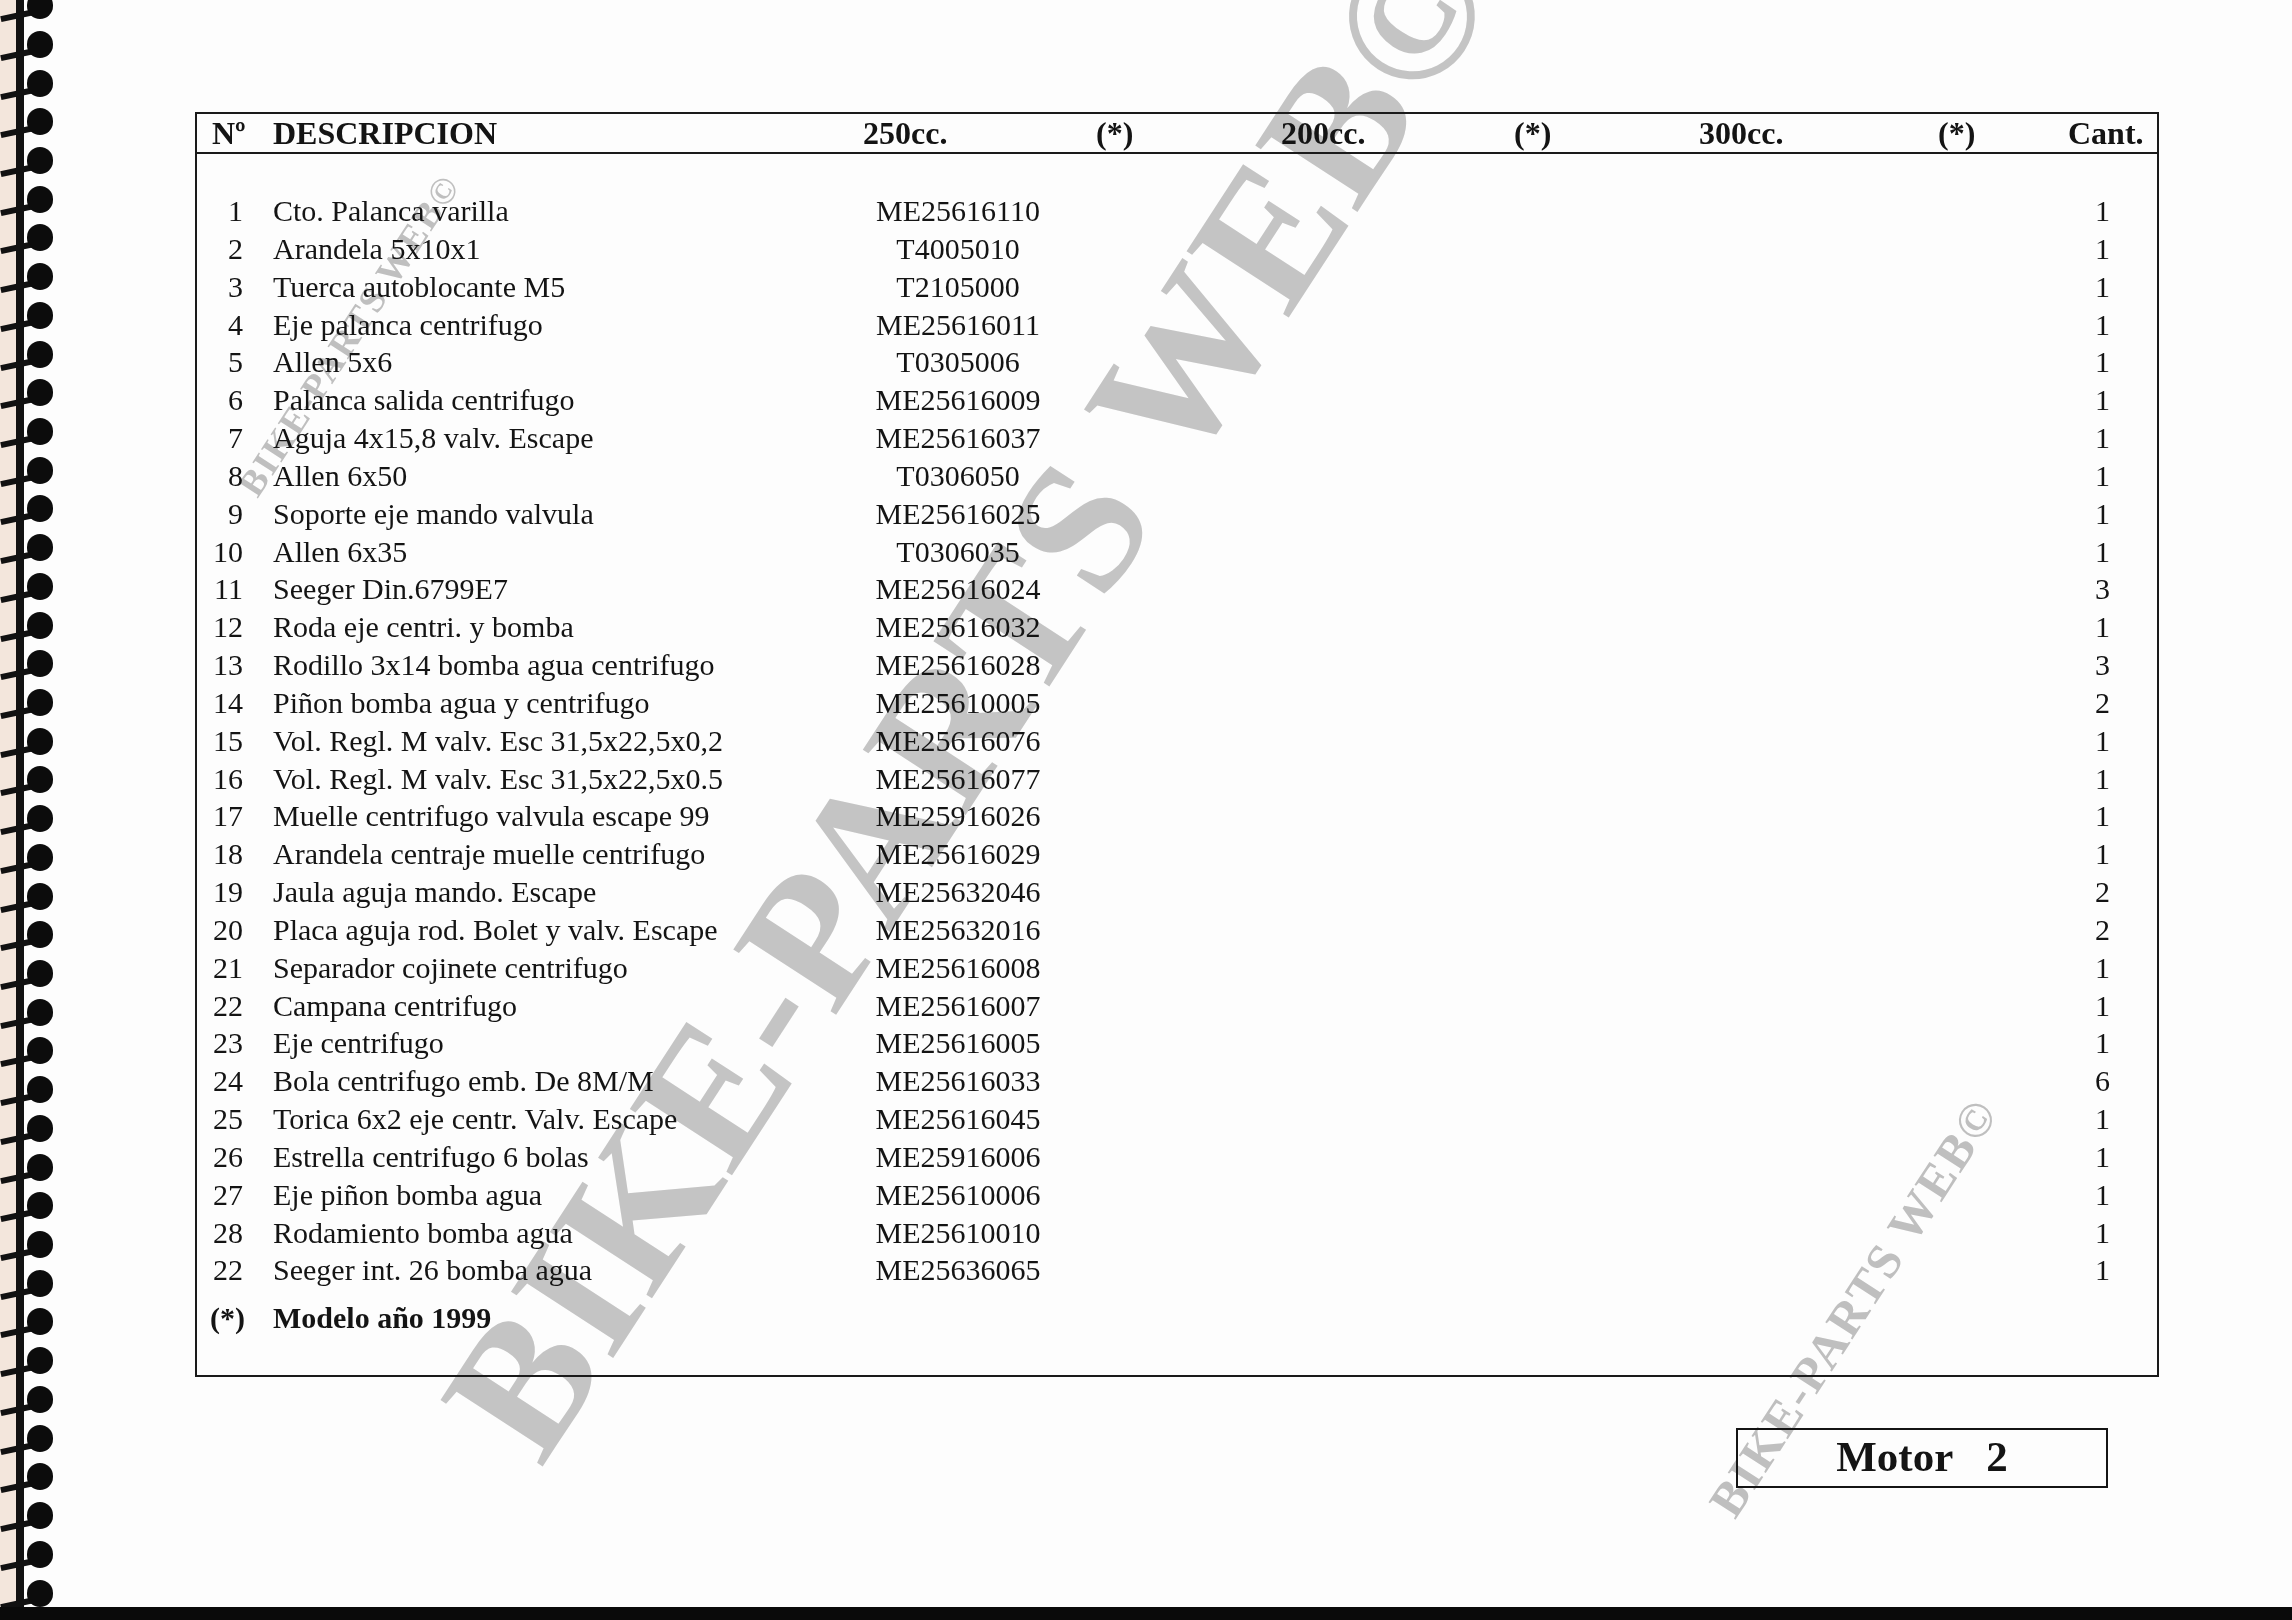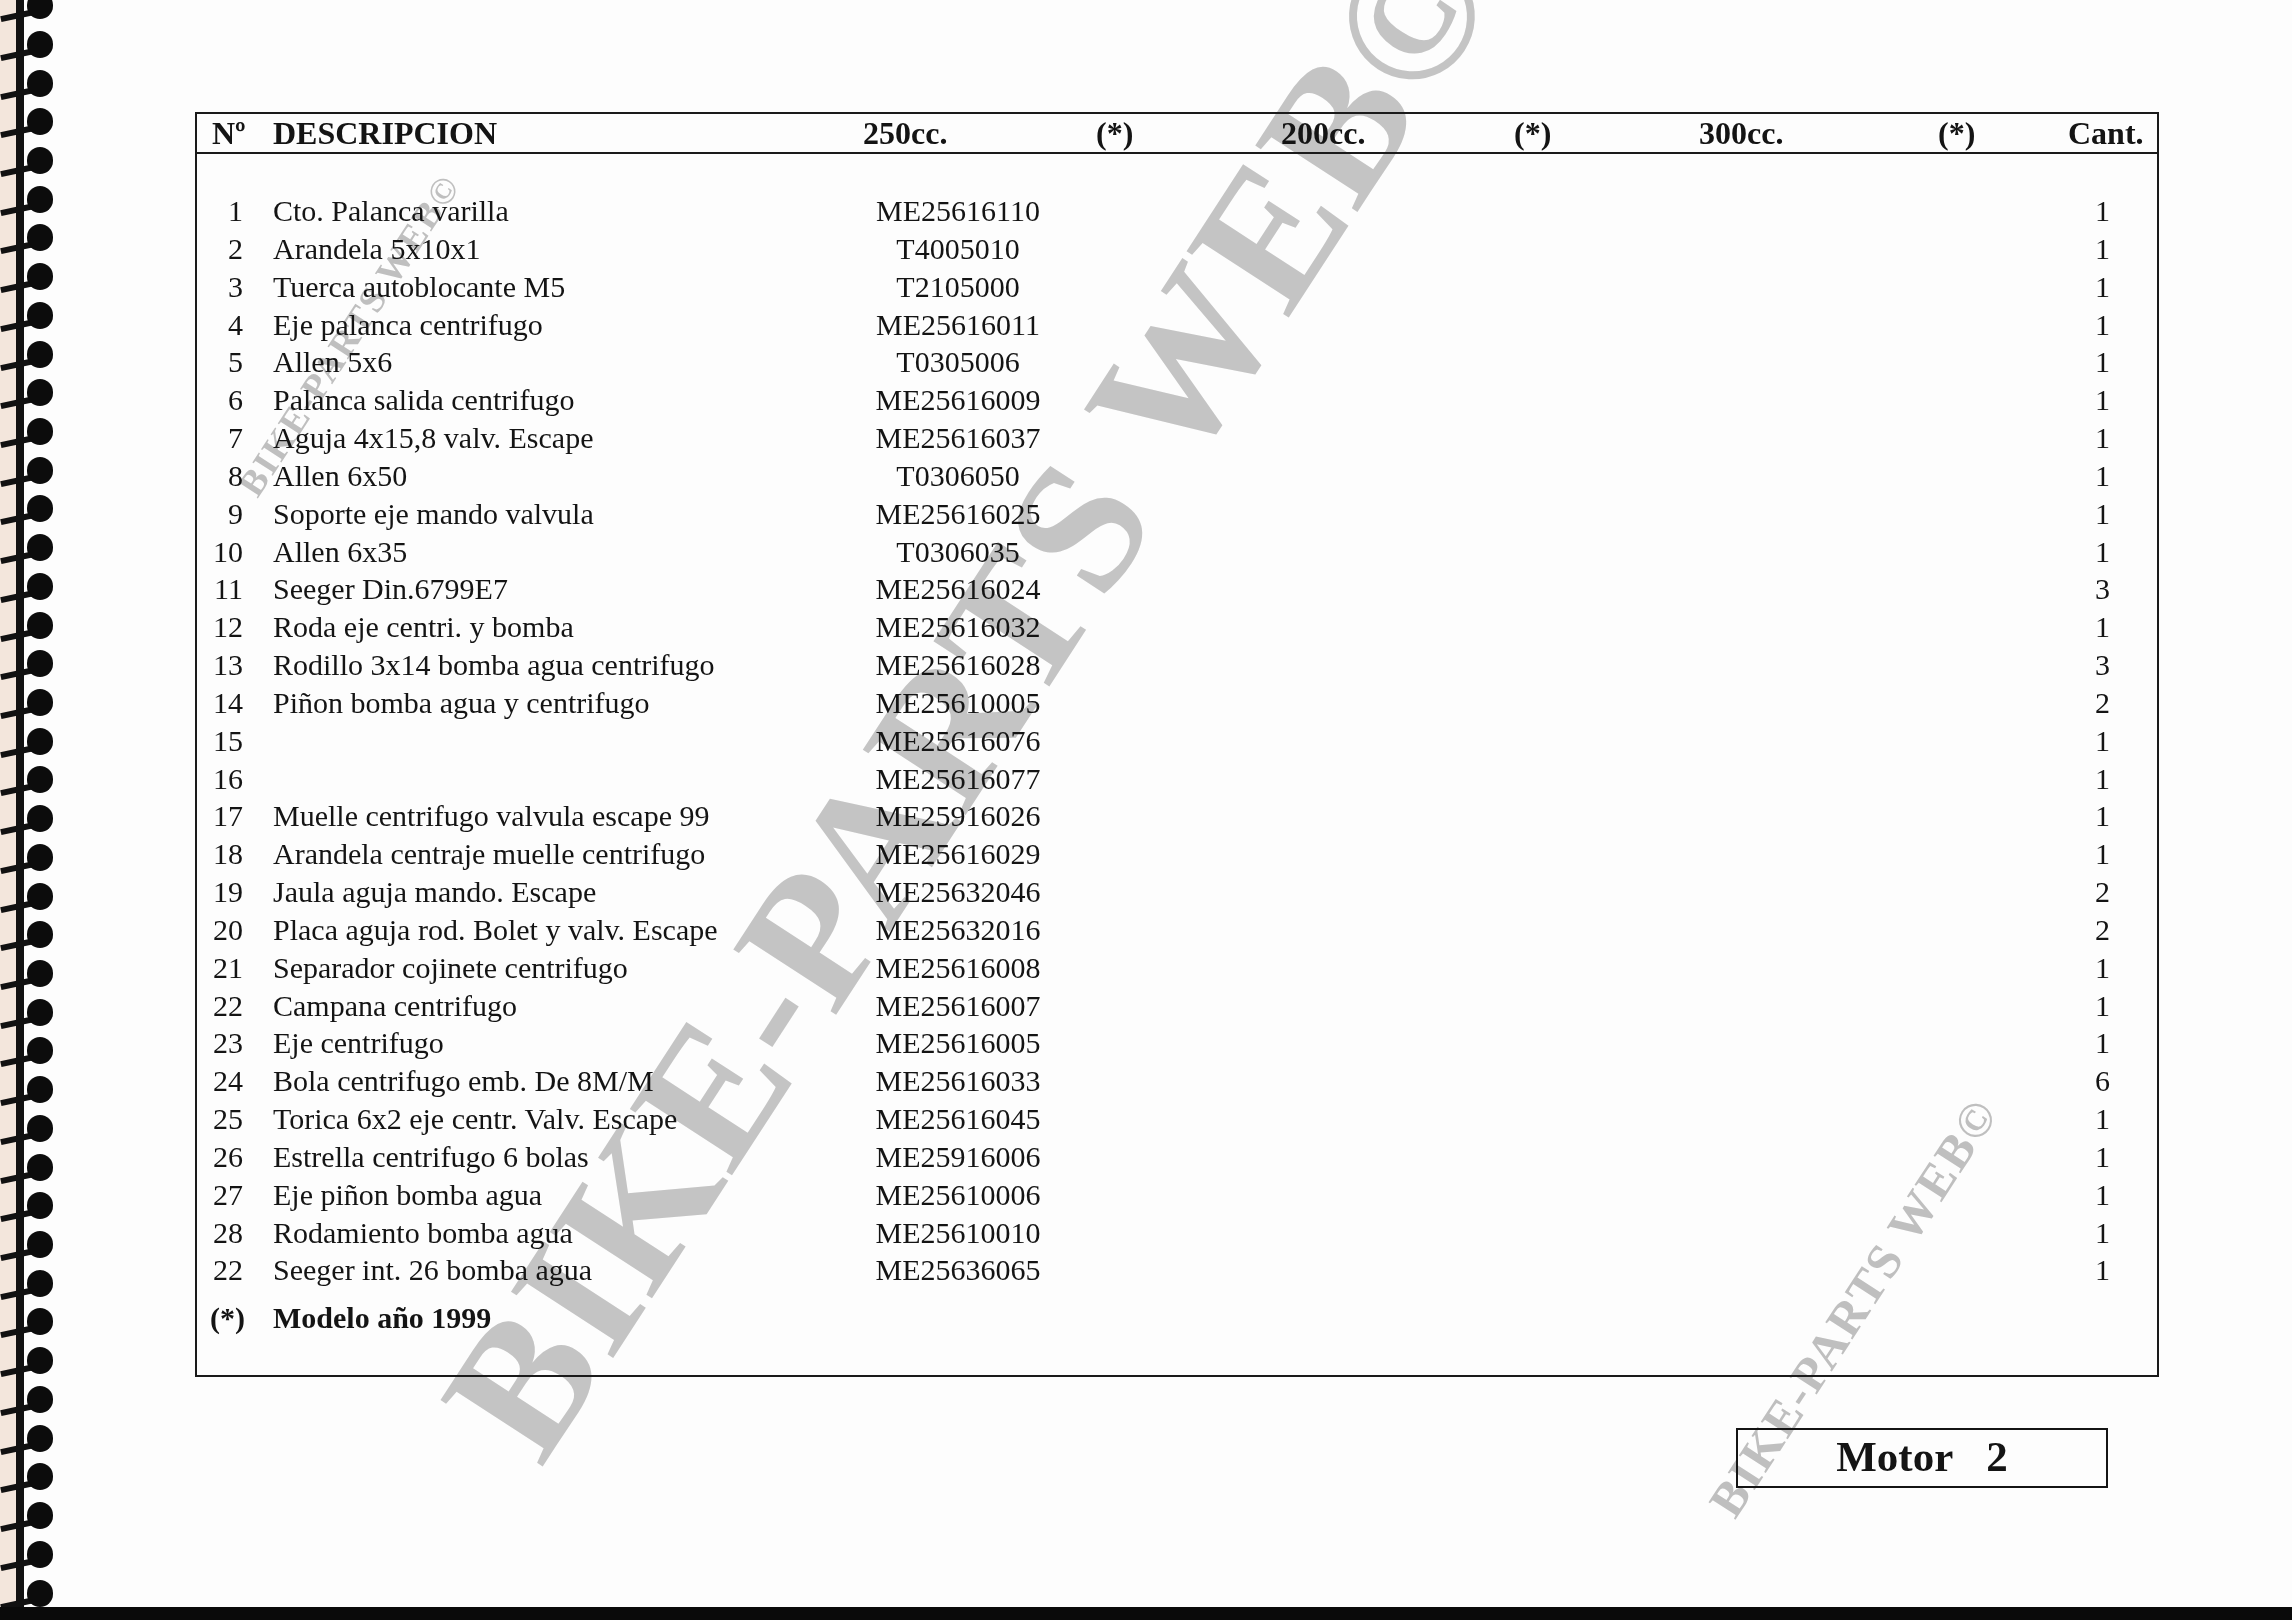--- a/index.html
+++ b/index.html
@@ -337,25 +337,27 @@
       <span class="c-qty">3</span>
     </div>
     <div class="row" style="top: 684px;">
       <span class="c-no">14</span>
       <span class="c-desc">Piñon bomba agua y centrifugo</span>
       <span class="c-ref">ME25610005</span>
       <span class="c-qty">2</span>
     </div>
     <div class="row" style="top: 722px;">
       <span class="c-no">15</span>
+      <span class="c-desc">Vol. Regl. M valv. Esc 31,5x22,5x0,2</span>
       <span class="c-ref">ME25616076</span>
       <span class="c-qty">1</span>
     </div>
     <div class="row" style="top: 760px;">
       <span class="c-no">16</span>
+      <span class="c-desc">Vol. Regl. M valv. Esc 31,5x22,5x0.5</span>
       <span class="c-ref">ME25616077</span>
       <span class="c-qty">1</span>
     </div>
     <div class="row" style="top: 797px;">
       <span class="c-no">17</span>
       <span class="c-desc">Muelle centrifugo valvula escape 99</span>
       <span class="c-ref">ME25916026</span>
       <span class="c-qty">1</span>
     </div>
     <div class="row" style="top: 835px;">

